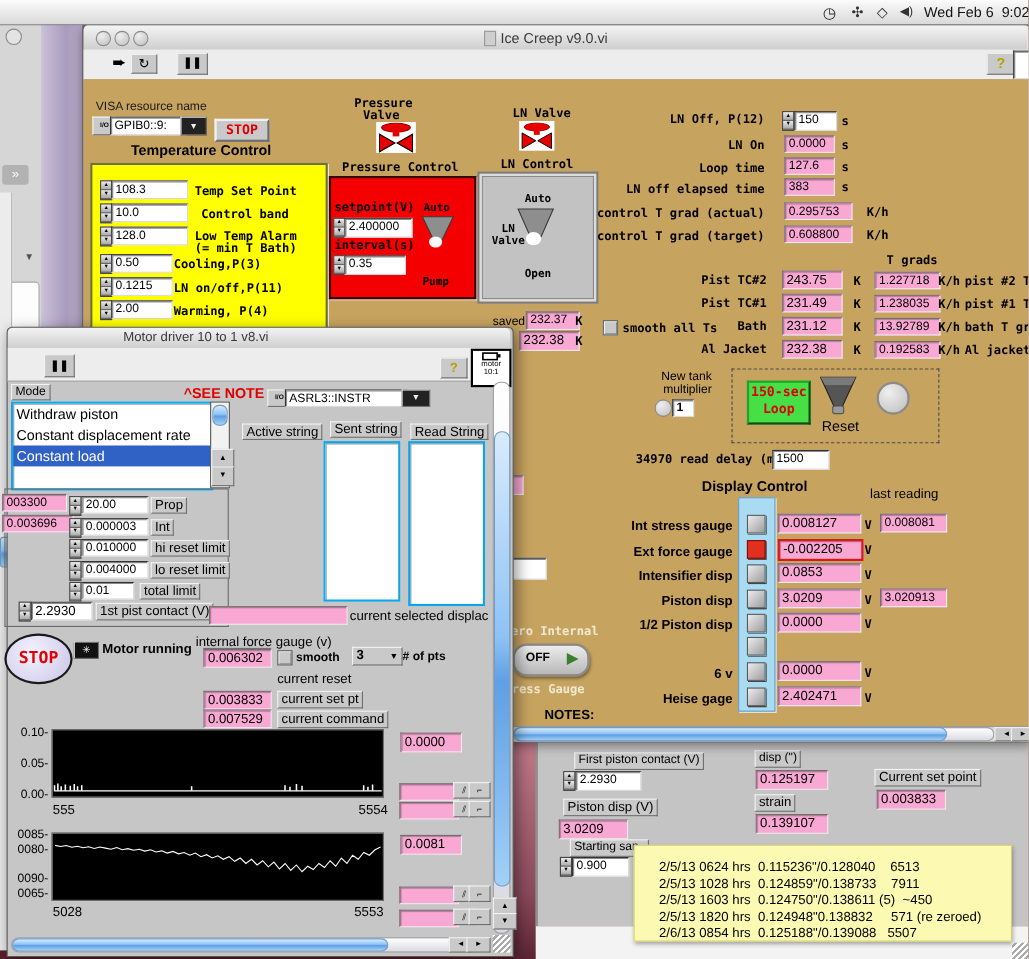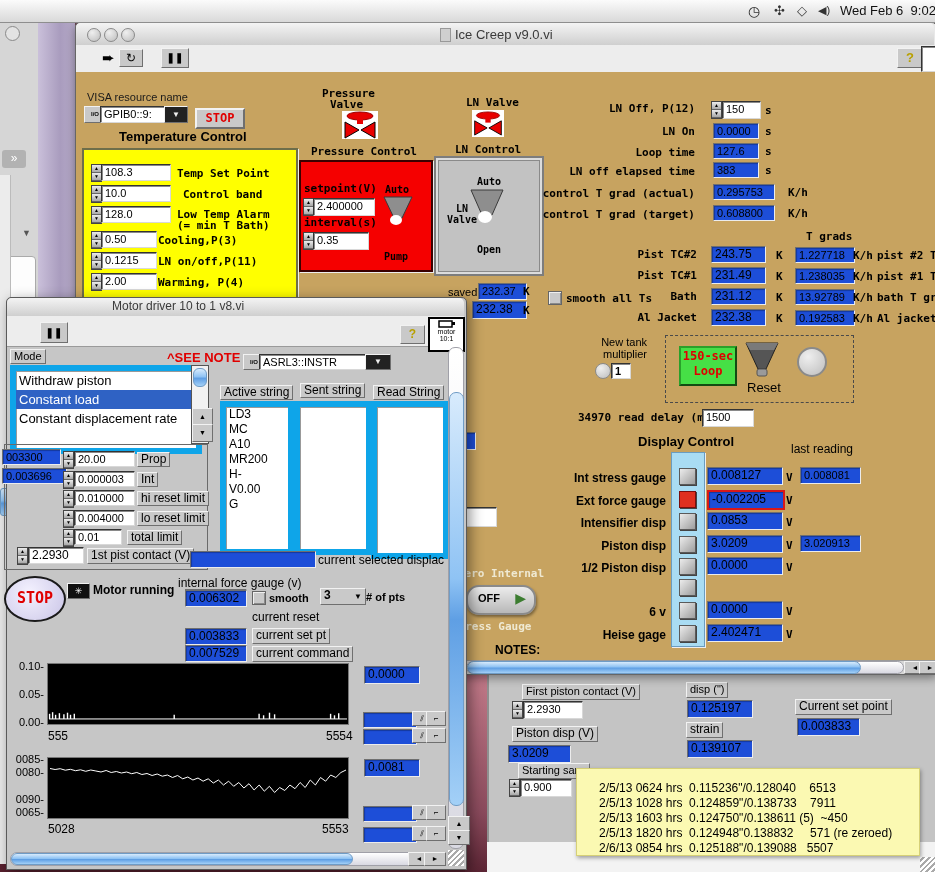--- a/index.html
+++ b/index.html
@@ -5,21 +5,21 @@
   html,body{margin:0;padding:0}
   #screen{position:relative;width:935px;height:872px;background:#6b4450;overflow:hidden;
           font-family:"Liberation Sans",sans-serif;color:#000}
   .abs{position:absolute}
   .ml{font-family:"DejaVu Sans Mono",monospace;font-weight:bold;font-size:11px;white-space:pre}
   .ml10{font-family:"DejaVu Sans Mono",monospace;font-weight:bold;font-size:10px;white-space:pre}
   .sl{font-size:11px;white-space:nowrap}
   .s12{font-size:12px;white-space:nowrap}
   .sb{font-size:12px;font-weight:bold;white-space:nowrap}
   .ra{text-align:right}
-  .disp{background:#1d4ed8;border:1px solid;border-color:#6f6f6f #ececec #ececec #6f6f6f;
+  .disp{background:#f9a8d4;border:1px solid;border-color:#6f6f6f #ececec #ececec #6f6f6f;
         box-shadow:inset 1px 1px 1px rgba(0,0,0,.28);font-size:11px;line-height:13px;
         padding:1px 3px;white-space:nowrap;overflow:hidden}
   .inp{background:#fff;border:1px solid;border-color:#333 #d8d8d8 #d8d8d8 #333;
        box-shadow:inset 1px 1px 0 #8a8a8a;font-size:11px;line-height:13px;padding:1px 3px;
        white-space:nowrap;overflow:hidden}
   .rlbl{background:#c9c9c9;border:1px solid;border-color:#f2f2f2 #6f6f6f #6f6f6f #f2f2f2;
         font-size:11px;line-height:13px;padding:0 3px;white-space:nowrap;overflow:hidden}
   .btn3d{background:linear-gradient(135deg,#ececec,#9d9d9d);border:1px solid #5a5a5a;box-shadow:1px 1px 0 #444}
   .chk{background:#c9c9c9;border:1px solid #666;box-shadow:inset 1px 1px 0 #efefef,inset -1px -1px 0 #8a8a8a}
   .spin{display:flex;flex-direction:column;width:9px;height:16px;border:1px solid #444;background:#888}
@@ -27,21 +27,21 @@
           background:linear-gradient(#ececec,#a8a8a8);border-bottom:1px solid #666;overflow:hidden}
   .spin.dark i{background:#1a1a1a;color:#eee;border-bottom-color:#000}
   .tick{font-size:11px;white-space:nowrap}
   .tick:after{content:"-"}
   .note{background:#fbf9b2;border:1px solid #d6d077;box-shadow:1px 2px 4px rgba(0,0,0,.35)}
   .titlebar{background:linear-gradient(#f4f4f4,#cfcfcf);border-bottom:1px solid #8e8e8e}
   .toolbar{background:#ededed;border-bottom:1px solid #9a9a9a}
   .circle{border-radius:50%;background:radial-gradient(circle at 35% 30%,#efefef,#bdbdbd);border:1px solid #8a8a8a}
   .aqua{background:linear-gradient(#d8ebfc,#8fc3f4 45%,#5f9fe4 55%,#a3d0f7);border-radius:7px;border:1px solid #6f9cc6}
   .track{background:linear-gradient(#ffffff,#d9d9e2);border:1px solid #a0a0a8;border-radius:7px}
-  .listbox{background:#fff;border:6px solid #0ea5e9;box-shadow:inset 1px 1px 0 #999}
+  .listbox{background:#fff;border:2px solid #0ea5e9;box-shadow:inset 1px 1px 0 #999}
   .li{font-size:13px;line-height:19px;padding:0 3px;white-space:nowrap;overflow:hidden}
   .li12{font-size:12px;line-height:15px;padding:0 3px;white-space:nowrap}
   .sel{background:#2f62c4;color:#fff}
   .grip{background:repeating-linear-gradient(135deg,#fff 0 2px,#aaa 2px 4px)}
   .whitetxt{color:#efe9d2}
   .red2{border:2px solid #d91818 !important}
   svg{display:block}
 </style>
 </head>
 <body>
@@ -349,43 +349,34 @@
         <rect x="1" y="1" width="13" height="6" fill="none" stroke="#000" stroke-width="1.5"></rect>
         <rect x="14" y="2" width="3" height="3" fill="#000"></rect>
       </svg>
     <div style="font-size:7px;line-height:7px">motor</div>
     <div style="font-size:7px;line-height:8px">10:1</div>
   </div>
 
   <div class="abs rlbl" style="left:10px;top:349px;height:13px">Mode</div>
   <div class="abs listbox" style="left:10px;top:365px;width:180px;height:77px">
     <div class="li">Withdraw piston</div>
+    <div class="li">Constant displacement rate</div>
     <div class="li sel">Constant load</div>
-    <div class="li">Constant displacement rate</div>
   </div>
   <div class="abs" style="left:191px;top:365px;width:16px;height:77px;background:#f2f2f2;border:1px solid #555"></div>
   <div class="abs aqua" style="left:193px;top:368px;width:12px;height:17px;border-radius:6px"></div>
   <div class="abs rlbl" style="left:192px;top:408px;width:13px;height:15px;font-size:7px;line-height:15px;text-align:center">▲</div>
   <div class="abs rlbl" style="left:192px;top:424px;width:13px;height:16px;font-size:7px;line-height:16px;text-align:center">▼</div>
 
   <div class="abs" style="left:167px;top:350px;color:#e00000;font-weight:bold;font-size:13px">^SEE NOTE</div>
   <div class="abs rlbl" style="left:243px;top:354px;width:14px;height:14px;font-size:6px;line-height:14px;text-align:center;font-weight:bold">I/O</div>
   <div class="abs inp" style="left:259px;top:354px;width:104px;height:12px">ASRL3::INSTR</div>
   <div class="abs rlbl" style="left:365px;top:354px;width:18px;height:14px;background:#222;color:#eee;font-size:8px;line-height:14px;text-align:center">▼</div>
 
   <div class="abs rlbl" style="left:220px;top:385px;height:13px;font-size:12px">Active string</div>
-  <div class="abs listbox" style="left:220px;top:401px;width:62px;height:142px">
-    <div class="li12">LD3</div>
-    <div class="li12">MC</div>
-    <div class="li12">A10</div>
-    <div class="li12">MR200</div>
-    <div class="li12">H-</div>
-    <div class="li12">V0.00</div>
-    <div class="li12">G</div>
-  </div>
   <div class="abs rlbl" style="left:300px;top:383px;height:13px;font-size:12px">Sent string</div>
   <div class="abs listbox" style="left:294px;top:401px;width:66px;height:142px"></div>
   <div class="abs rlbl" style="left:373px;top:385px;height:13px;font-size:12px">Read String</div>
   <div class="abs listbox" style="left:371px;top:401px;width:66px;height:146px"></div>
 
   <div class="abs" style="left:4px;top:444px;width:202px;height:124px;border:1px solid #6a6a6a"></div>
   <div class="abs disp" style="left:2px;top:449px;width:51px;height:12px">003300</div>
   <div class="abs disp" style="left:2px;top:468px;width:57px;height:12px">0.003696</div>
   <div class="abs spin" style="left:63px;top:451px">
       <i>▲</i>

